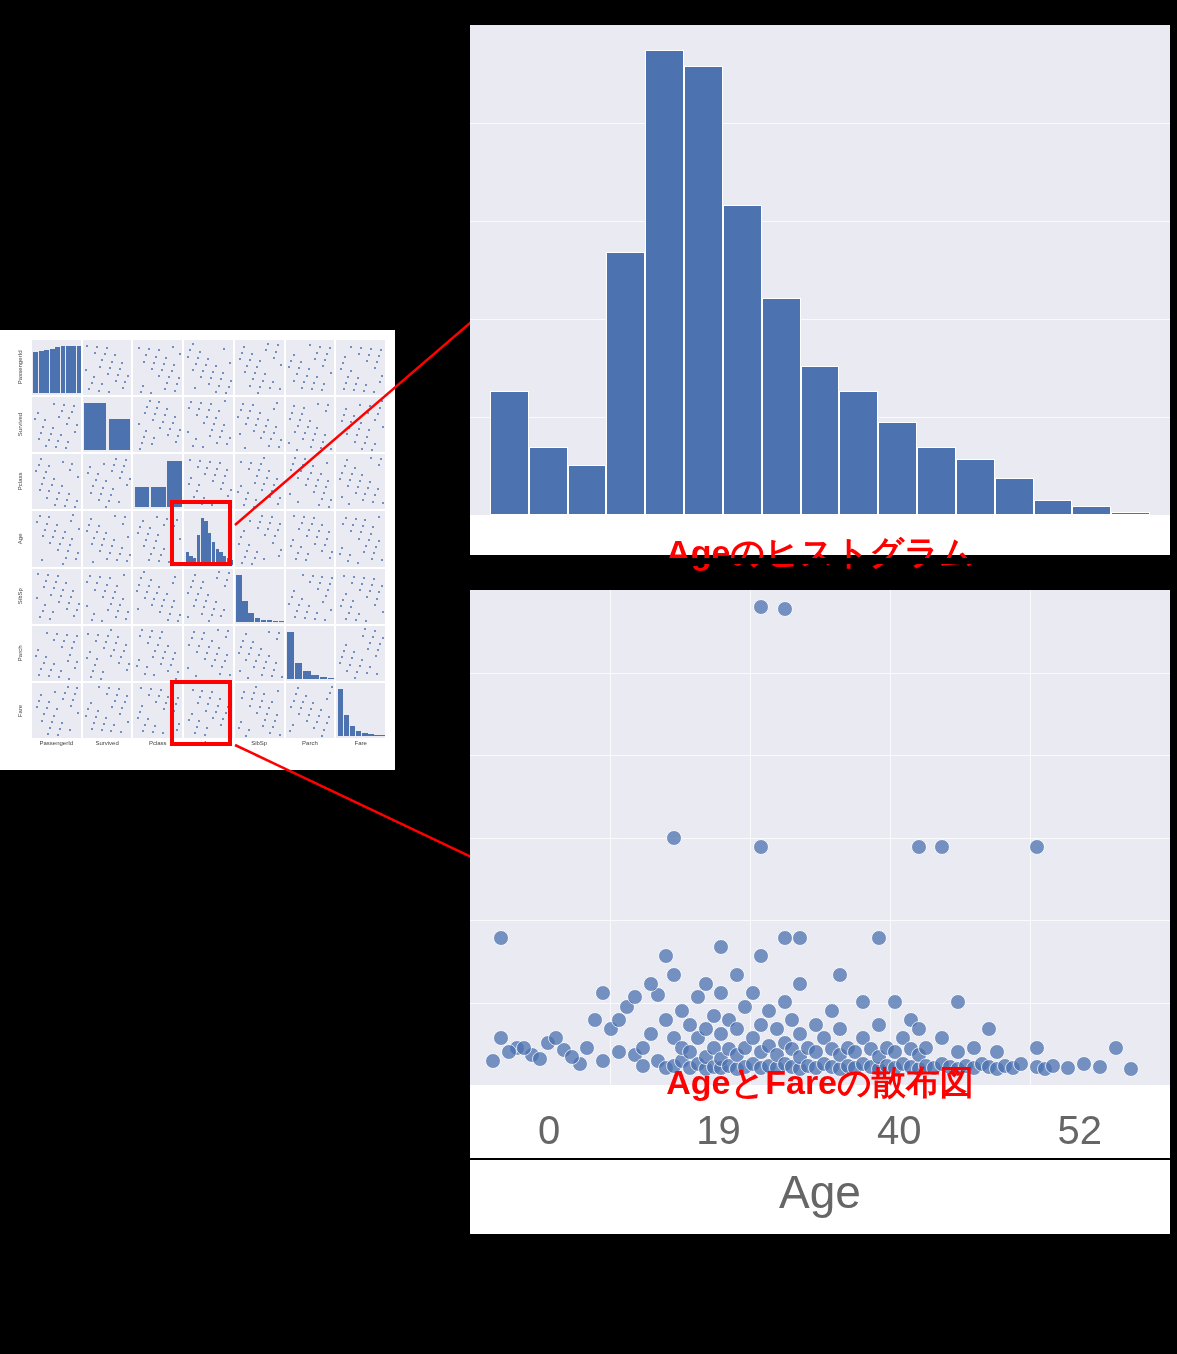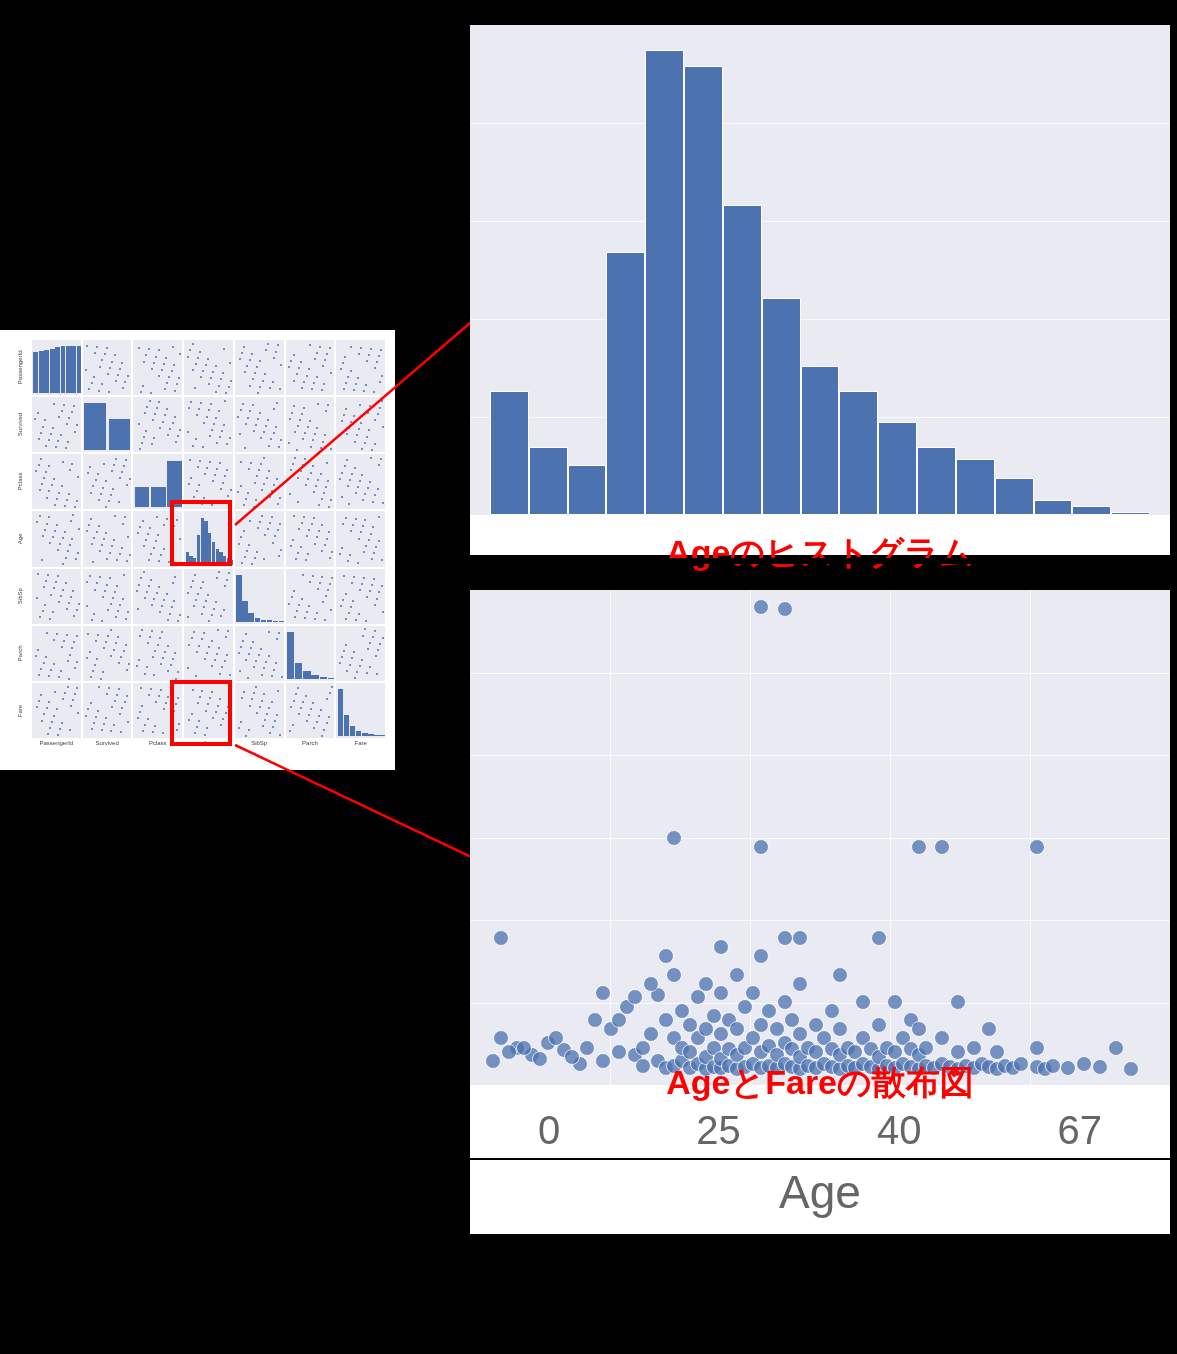--- a/index.html
+++ b/index.html
@@ -1634,17 +1634,17 @@
       <div class="scatter-point" style="left: 164.765px; bottom: 87.6442px;"></div>
       <div class="scatter-point" style="left: 180.529px; bottom: 101.346px;"></div>
       <div class="scatter-point" style="left: 196.294px; bottom: 128.75px;"></div>
       <div class="scatter-point" style="left: 133.235px; bottom: 92.2115px;"></div>
       <div class="scatter-point" style="left: 448.529px; bottom: 238.365px;"></div>
     </div>
 </div>
 <div class="scatter-big-caption">AgeとFareの散布図</div>
 <div class="scatter-xticks">
   <span>0</span>
-  <span>25</span>
+  <span>19</span>
   <span>40</span>
-  <span>67</span>
+  <span>52</span>
 </div>
 <div class="scatter-xlabel">Age</div>
 
 </body></html>

